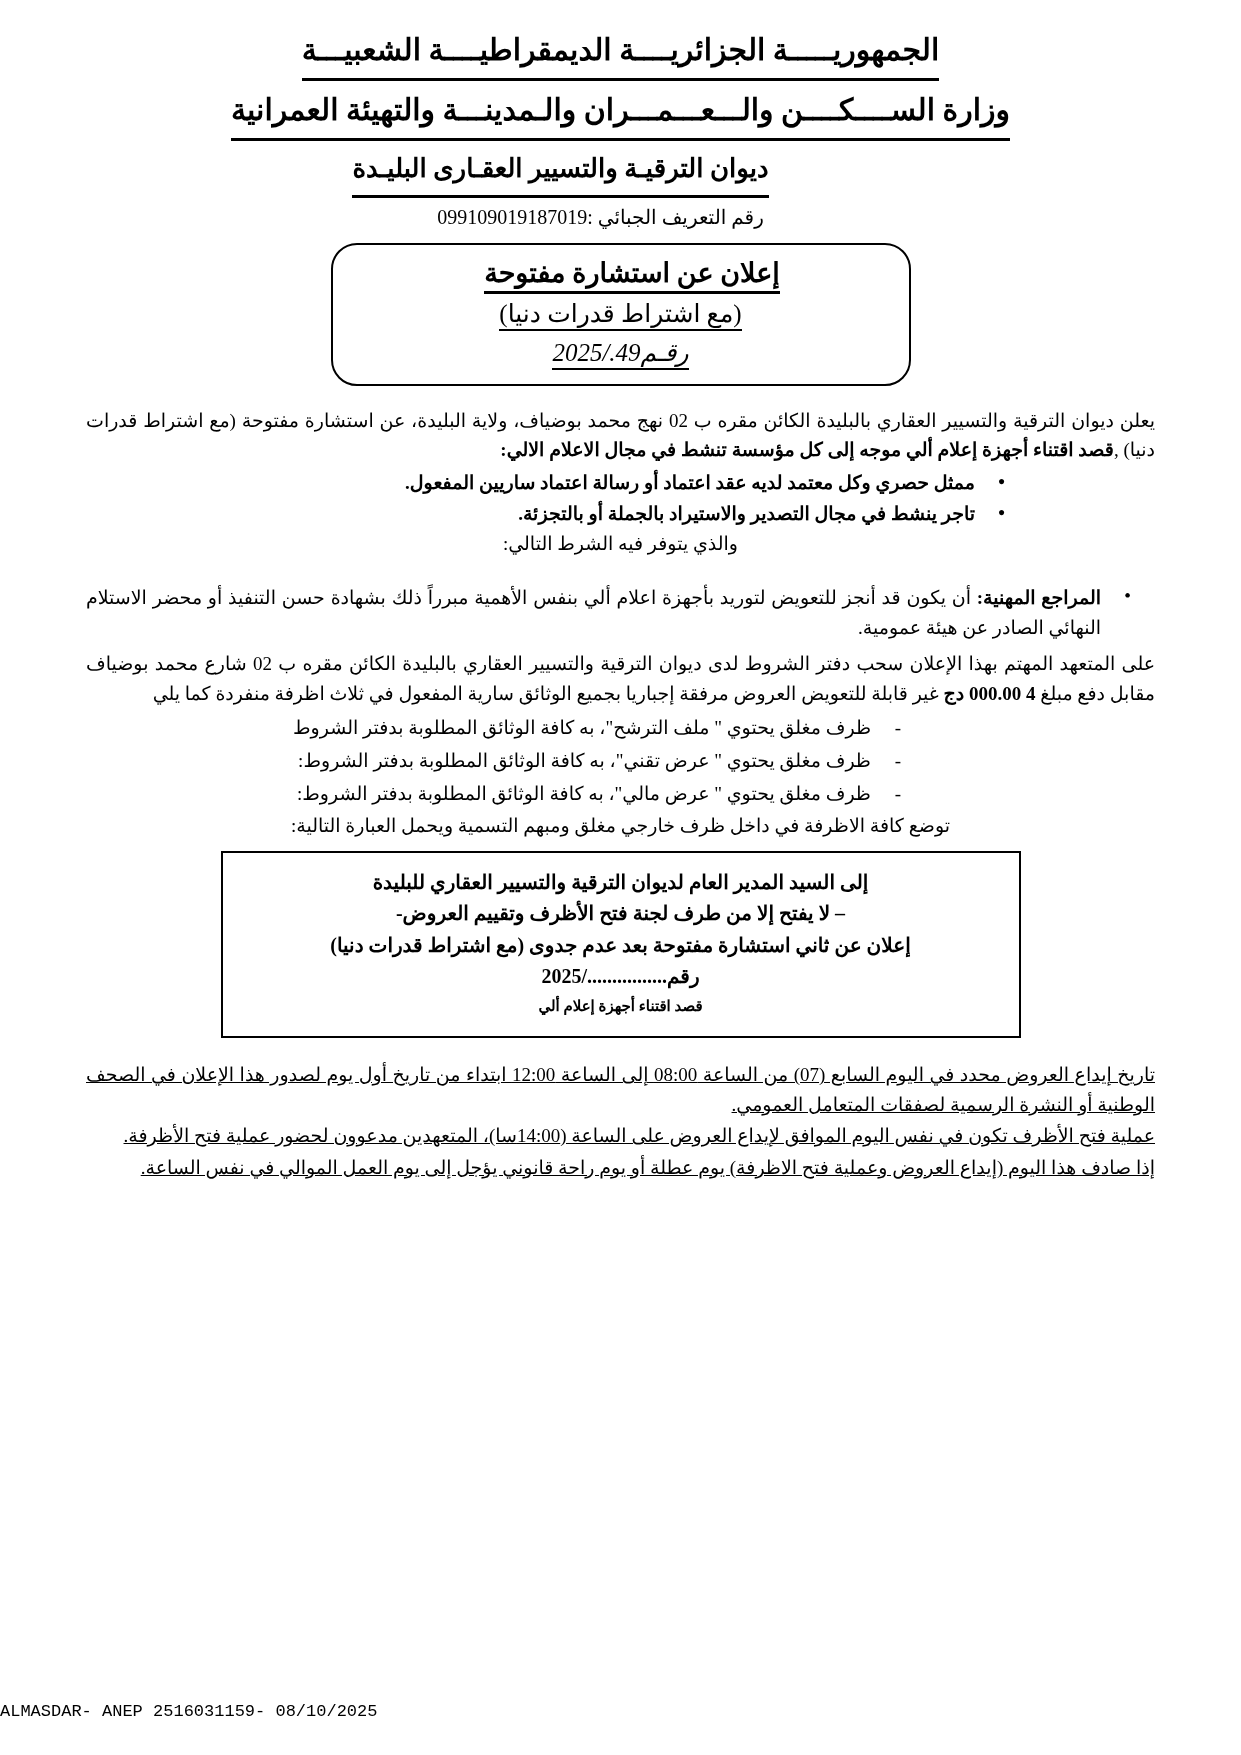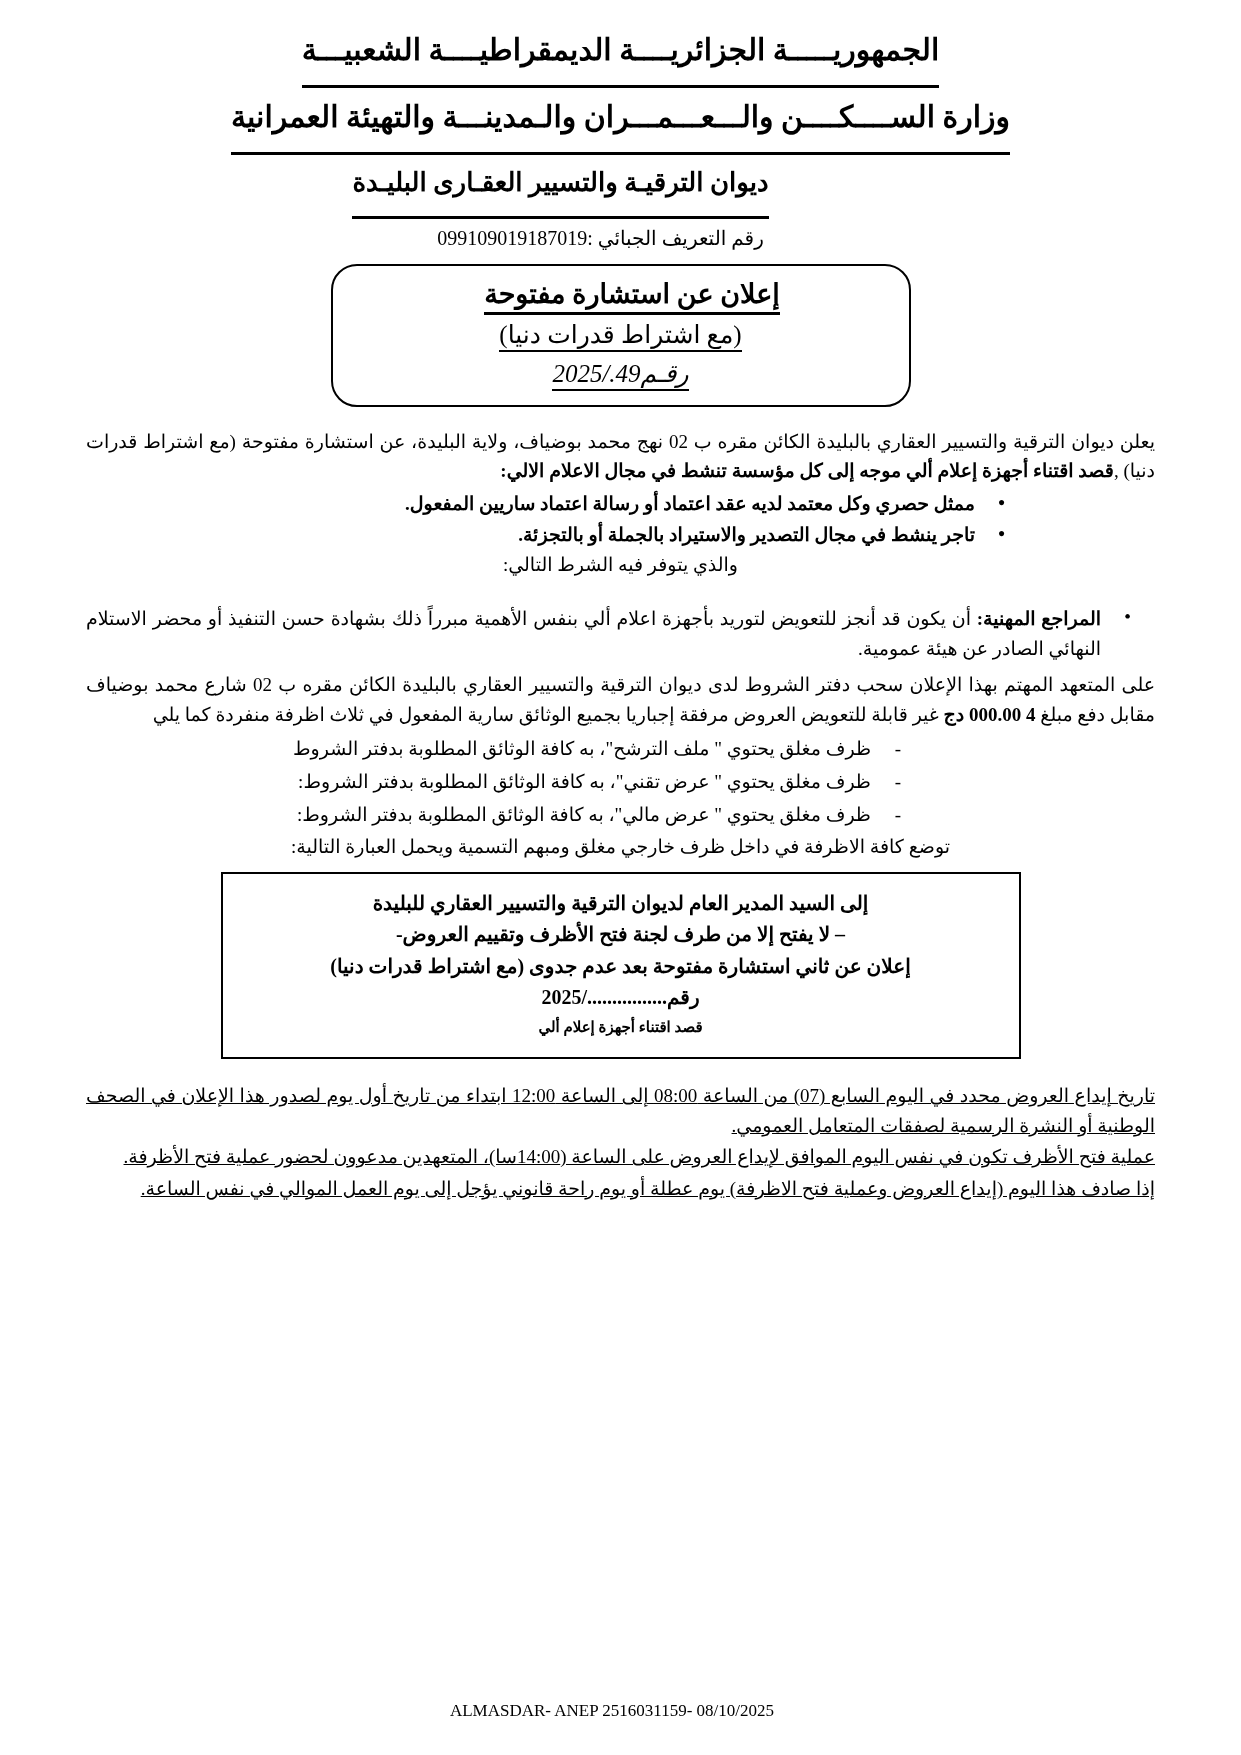--- a/index.html
+++ b/index.html
@@ -26,21 +26,21 @@
 
   
   .hdr {
     text-align: center;
     font-weight: bold;
     line-height: 1.30;
   }
   .hdr-line {
     display: inline-block;
     border-bottom: 3px solid #000;
-    padding-bottom: 16px;
+    padding-bottom: 9px;
     margin: 0 auto;
   }
   .hdr-1 { font-size: 30px; letter-spacing: 0px; margin-bottom: 9px; }
   .hdr-2 { font-size: 30px; margin-bottom: 11px; }
   .hdr-3 { font-size: 26px; margin-bottom: 3px; }
   .hdr-3-wrap { text-align: center; padding-right: 120px; }
 
   .tax-line {
     text-align: center;
     font-size: 20px;
@@ -200,24 +200,23 @@
     margin: 0 0 2px 0;
     text-decoration: underline;
   }
 
   
   .footer {
     position: absolute;
     left: 0;
     right: 17px;
     bottom: 34px;
-    text-align: center;
     font-size: 17px;
     direction: ltr;
-    font-family: Liberation Serif, serif;
+    font-family: Liberation Mono, monospace;
   }
 </style>
 </head>
 <body>
 
 <div class="page">
 
   <div class="hdr">
     <div class="hdr-1">
       <span class="hdr-line">الجمهوريـــــة الجزائريــــة الديمقراطيــــة الشعبيـــة</span>

